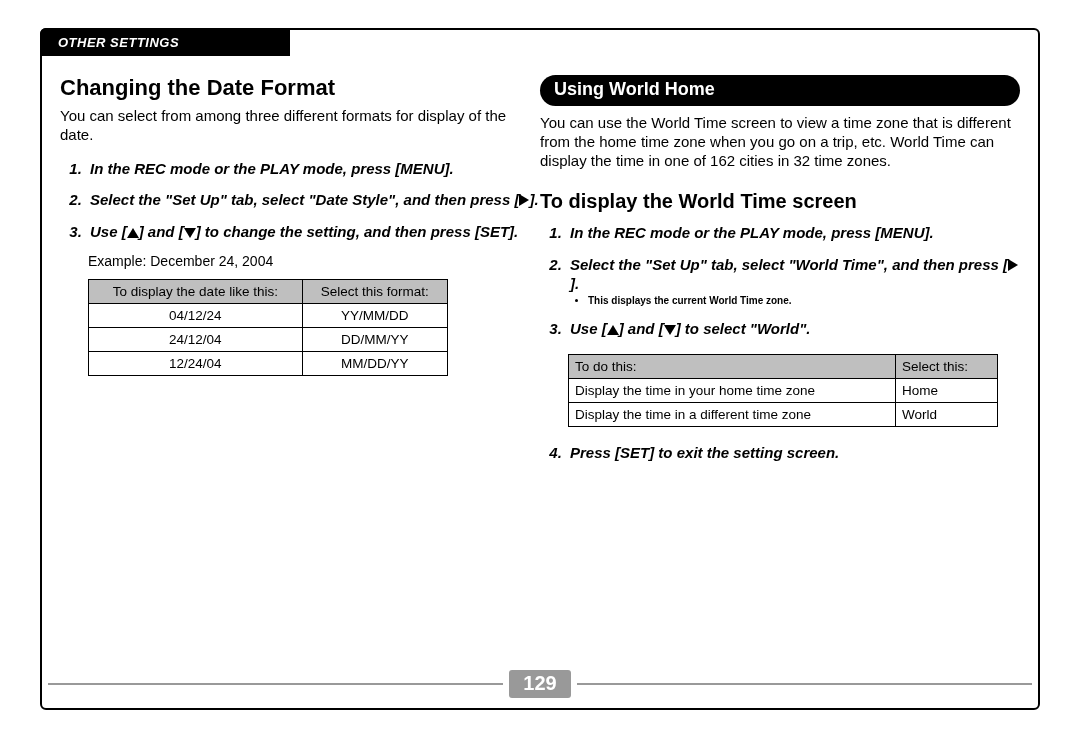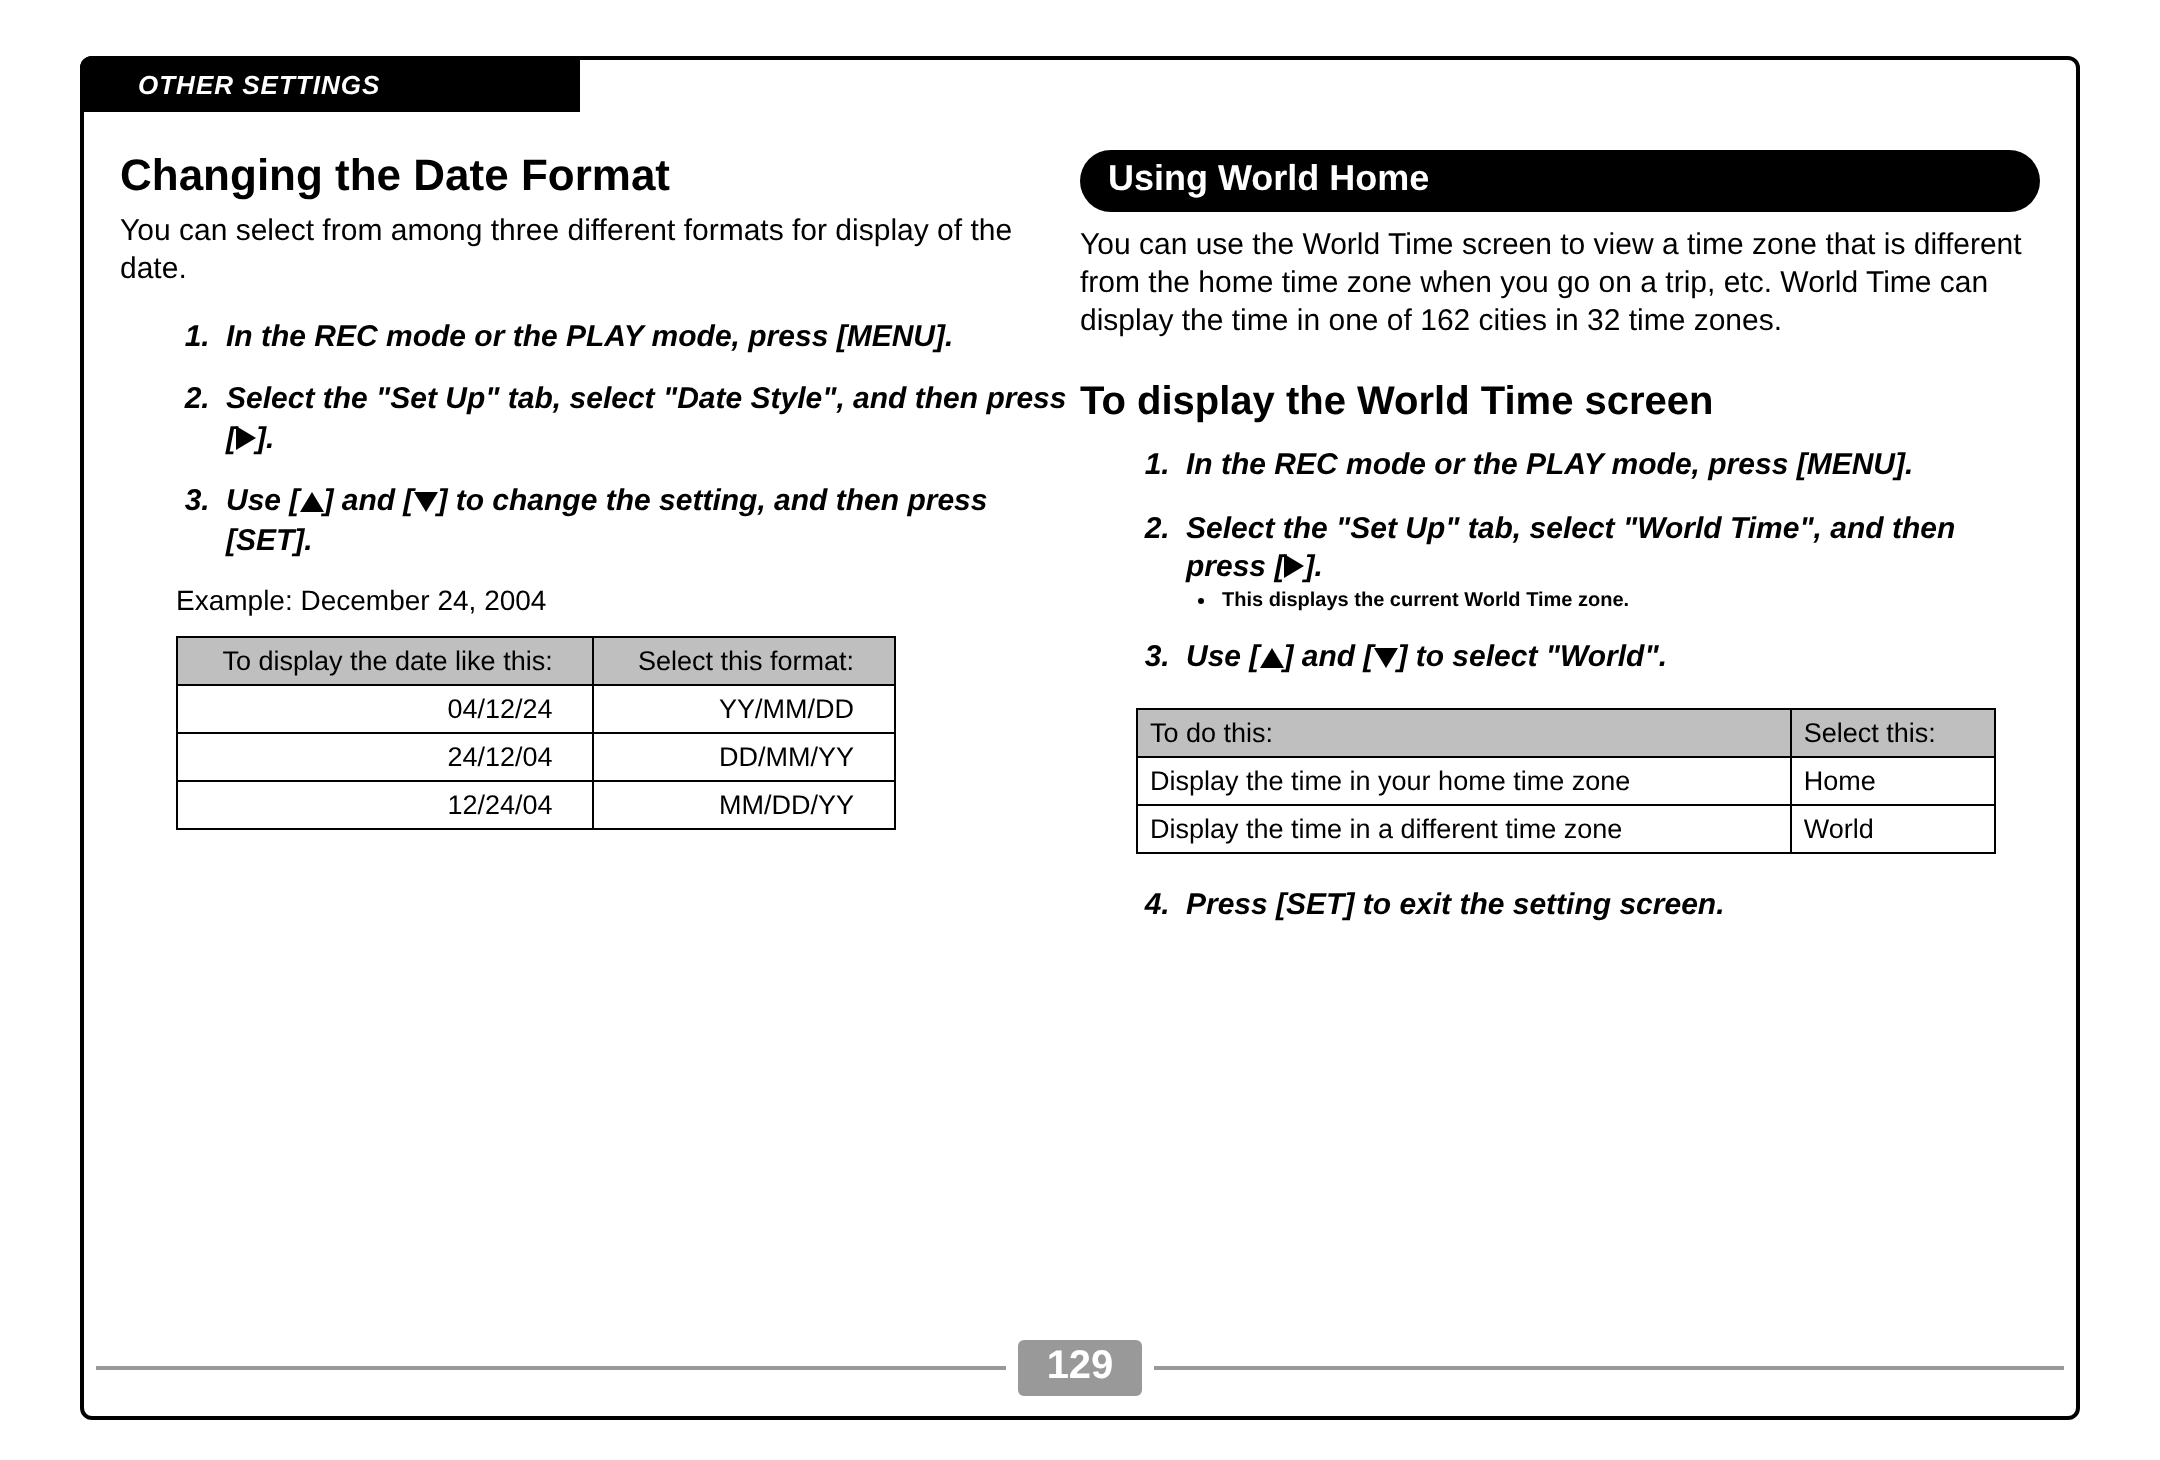--- a/index.html
+++ b/index.html
@@ -25,21 +25,21 @@
     width: 250px;
     height: 28px;
     background: #000;
     color: #fff;
     font-weight: bold;
     font-size: 13px;
     font-style: italic;
     letter-spacing: 0.5px;
     display: flex;
     align-items: center;
-    padding-left: 29px;
+    padding-left: 18px;
     border-top-left-radius: 6px;
   }
   .columns {
     position: absolute;
     top: 45px; left: 18px; right: 18px; bottom: 50px;
     display: flex;
   }
   .col {
     flex: 1;
     min-width: 0;
@@ -58,21 +58,20 @@
     margin: 0 0 8px 0;
     padding-left: 26px;
     font-size: 15px;
     font-weight: bold;
     font-style: italic;
   }
   ol.steps > li {
     margin-bottom: 12px;
     line-height: 1.3;
     padding-left: 4px;
-    margin-left: 23px;
   }
   .tri {
     display: inline-block;
     width: 0; height: 0;
     vertical-align: -1px;
   }
   .tri-right {
     border-top: 6px solid transparent;
     border-bottom: 6px solid transparent;
     border-left: 10px solid #000;
@@ -94,22 +93,22 @@
     margin: 0 0 10px 28px;
   }
   table.fmt {
     border-collapse: collapse;
     width: 360px;
     margin-left: 28px;
     font-size: 13.5px;
   }
   table.fmt th, table.fmt td {
     border: 1px solid #000;
-    padding: 4px 20px;
-    text-align: right;
+    padding: 4px 6px;
+    text-align: center;
     font-weight: normal;
   }
   table.fmt thead td {
     background: #bfbfbf;
   }
   .pill {
     background: #000;
     color: #fff;
     font-weight: bold;
     font-size: 18px;

